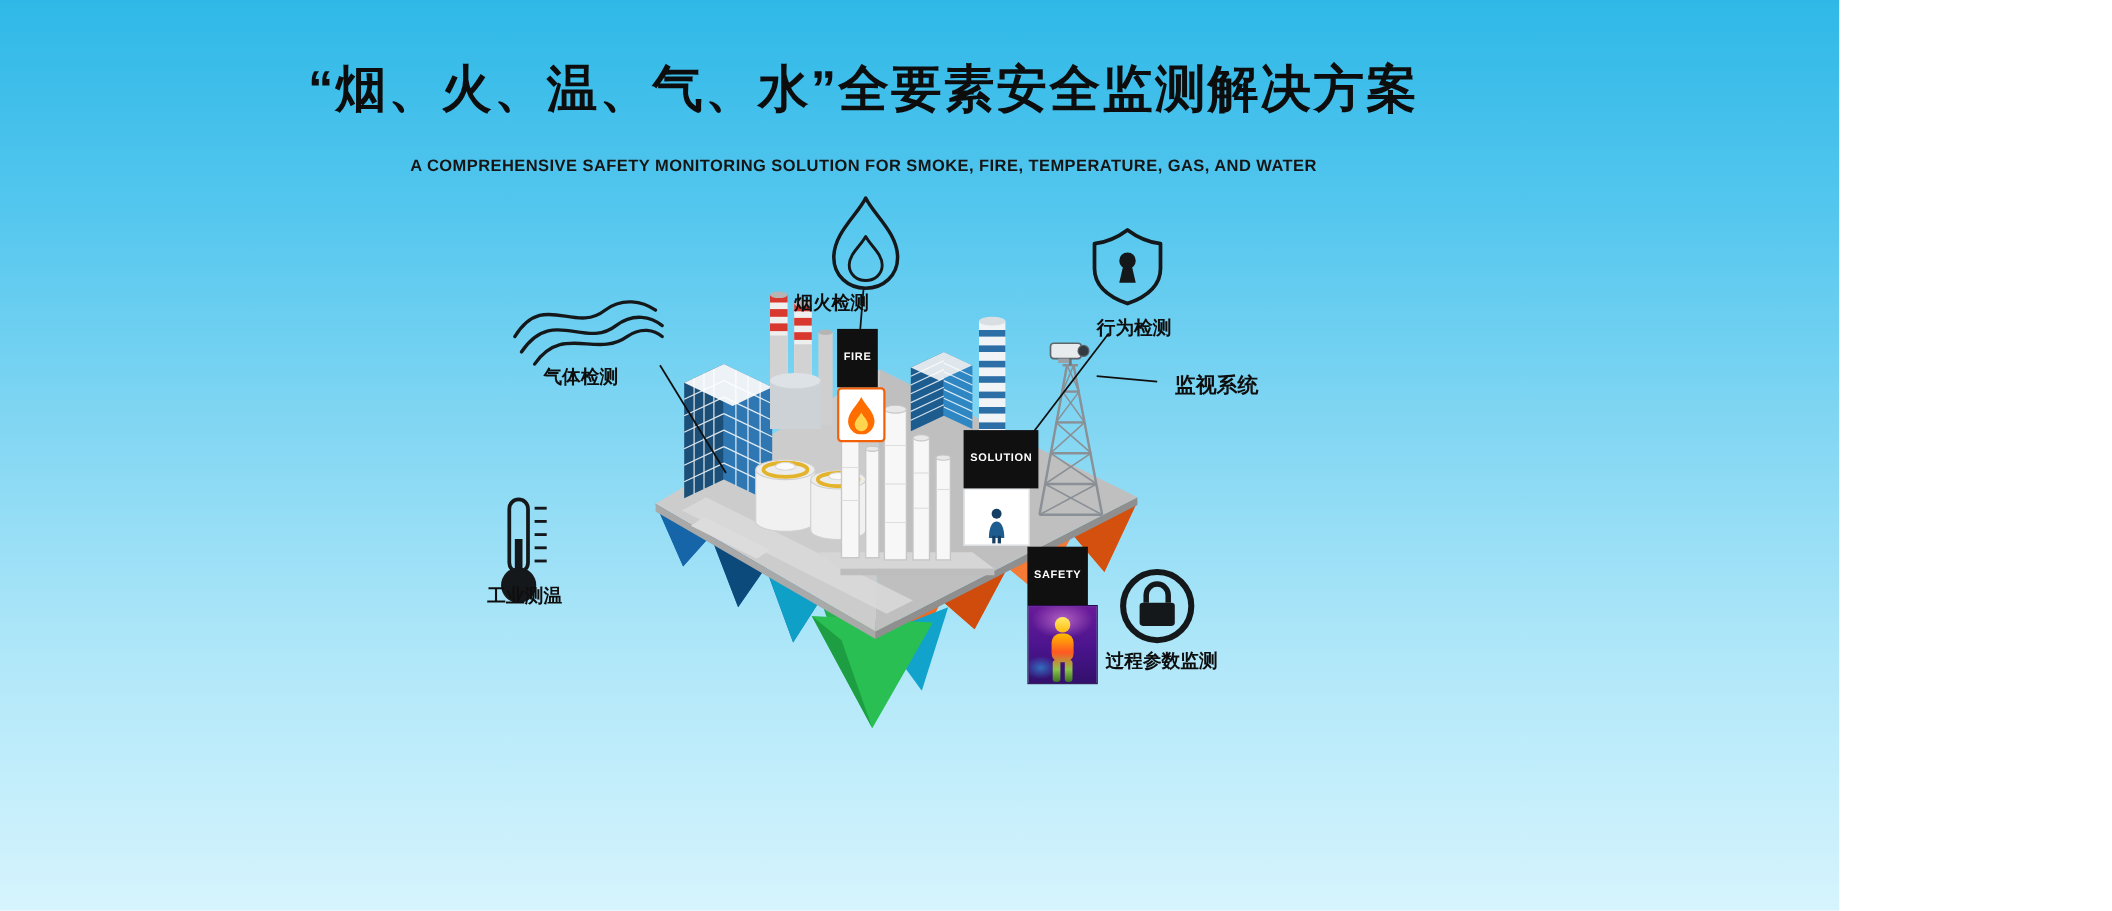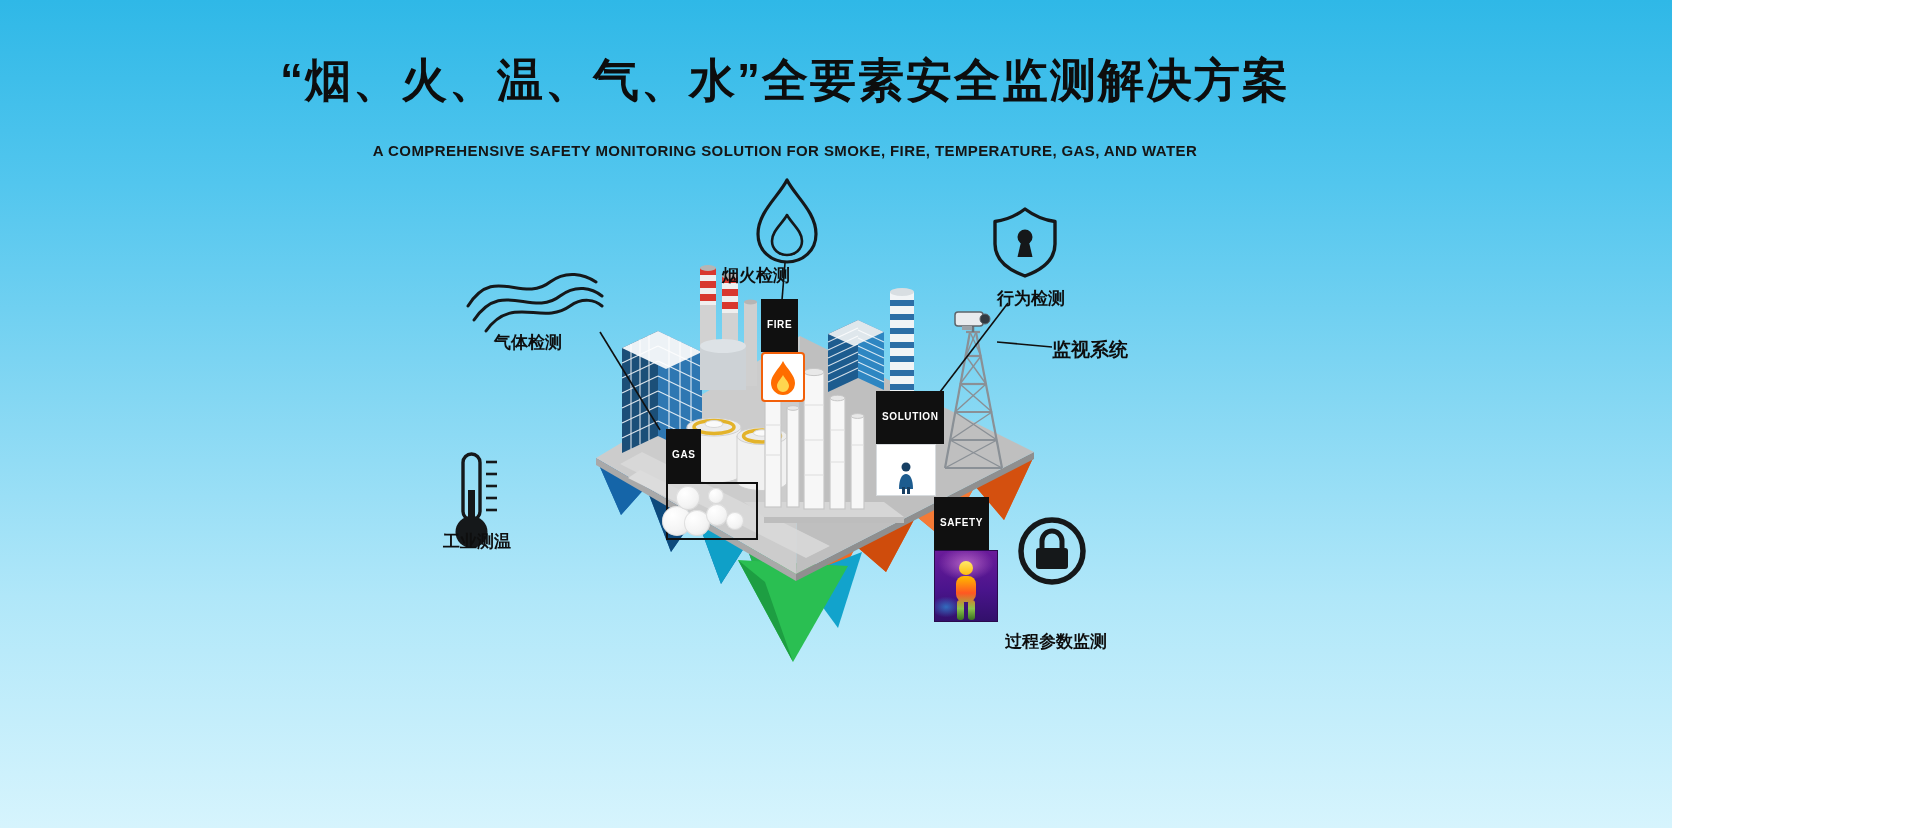--- a/index.html
+++ b/index.html
@@ -9,21 +9,21 @@
     font-family:"Liberation Sans", sans-serif; color:#101010;
   }
   .header { position:absolute; left:0; top:50px; width:1570px; text-align:center; }
   .title  { margin:0; font-size:46px; font-weight:800; letter-spacing:2px; color:#0d0d0d; }
   .subtitle { margin-top:30px; font-size:15px; font-weight:700; letter-spacing:0.4px; color:#151515; }
 
   .scene { position:absolute; left:0; top:0; width:1920px; height:828px; }
 
   .callout { position:absolute; transform:translateX(-50%); font-size:17px; font-weight:700;
              white-space:nowrap; color:#0e0e0e; }
-  .callout.big { font-size:19px; }
+  .callout.big { font-size:19px;margin-left:16px; }
 
   .tagbox { position:absolute; }
   .tag { display:inline-block; background:#101010; color:#ffffff; font-size:10px; font-weight:700;
          letter-spacing:0.6px; padding:20px 6px; line-height:1.25; }
   .thumb { display:block; }
 
   .thumb-temp { width:80px; height:56px; border:1px solid #1a2430;
     background:
       radial-gradient(26px 14px at 22% 58%, #ff2d00 0%, #ff9a00 45%, rgba(255,154,0,0) 78%),
       radial-gradient(40px 10px at 55% 32%, rgba(0,255,130,.85), rgba(0,255,130,0) 70%),
@@ -282,44 +282,33 @@
       <path d="M1042,548 v-7 a10,10 0 0 1 20,0 v7" fill="none" stroke="#15181a" stroke-width="5"></path>
       <rect x="1036" y="548" width="32" height="21" rx="3" fill="#15181a"></rect>
     </g>
   </svg>
 
   <div class="callout" style="left:756px; top:264px;">烟火检测</div>
   <div class="callout" style="left:1031px; top:287px;">行为检测</div>
   <div class="callout big" style="left:1090px; top:337px;">监视系统</div>
   <div class="callout" style="left:528px; top:331px;">气体检测</div>
   <div class="callout" style="left:477px; top:530px;text-align:center;">工业测温</div>
-  <div class="callout" style="left:1056px; top:630px;">过程参数监测</div>
+  <div class="callout" style="left:1056px; top:589px;">过程参数监测</div>
 
 
   <div class="tagbox" style="left:761px; top:299px;">
     <div class="tag">FIRE</div>
     <div class="thumb thumb-fire">
       <svg width="30" height="36" viewBox="0 0 30 36">
         <path d="M15 2 C11 10 3 16 3 24 a12 12 0 0 0 24 0 C27 16 19 10 15 2 Z" fill="#ff6d00"></path>
         <path d="M15 16 C13 20 9 23 9 27 a6 6 0 0 0 12 0 C21 23 17 20 15 16 Z" fill="#ffd54f"></path>
       </svg>
     </div>
   </div>
 
-  <div class="tagbox" style="left:666px; top:429px;">
-    <div class="tag">GAS</div>
-    <div class="thumb gas-outline">
-      <span class="puff" style="width:30px;height:30px;left:-6px;top:22px;"></span>
-      <span class="puff" style="width:26px;height:26px;left:16px;top:26px;"></span>
-      <span class="puff" style="width:22px;height:22px;left:38px;top:20px;"></span>
-      <span class="puff" style="width:18px;height:18px;left:58px;top:28px;"></span>
-      <span class="puff" style="width:24px;height:24px;left:8px;top:2px;"></span>
-      <span class="puff" style="width:16px;height:16px;left:40px;top:4px;"></span>
-    </div>
-  </div>
 
   <div class="tagbox" style="left:876px; top:391px;">
     <div class="tag">SOLUTION</div>
     <div class="thumb thumb-intrusion">
       <svg width="24" height="36" viewBox="0 0 24 36">
         <circle cx="12" cy="8" r="4.5" fill="#173f63"></circle>
         <path d="M5 30 C5 20 8 15 12 15 C16 15 19 20 19 30 Z" fill="#1d5c8f"></path>
         <rect x="8" y="28" width="3" height="7" fill="#173f63"></rect>
         <rect x="13" y="28" width="3" height="7" fill="#173f63"></rect>
       </svg>

